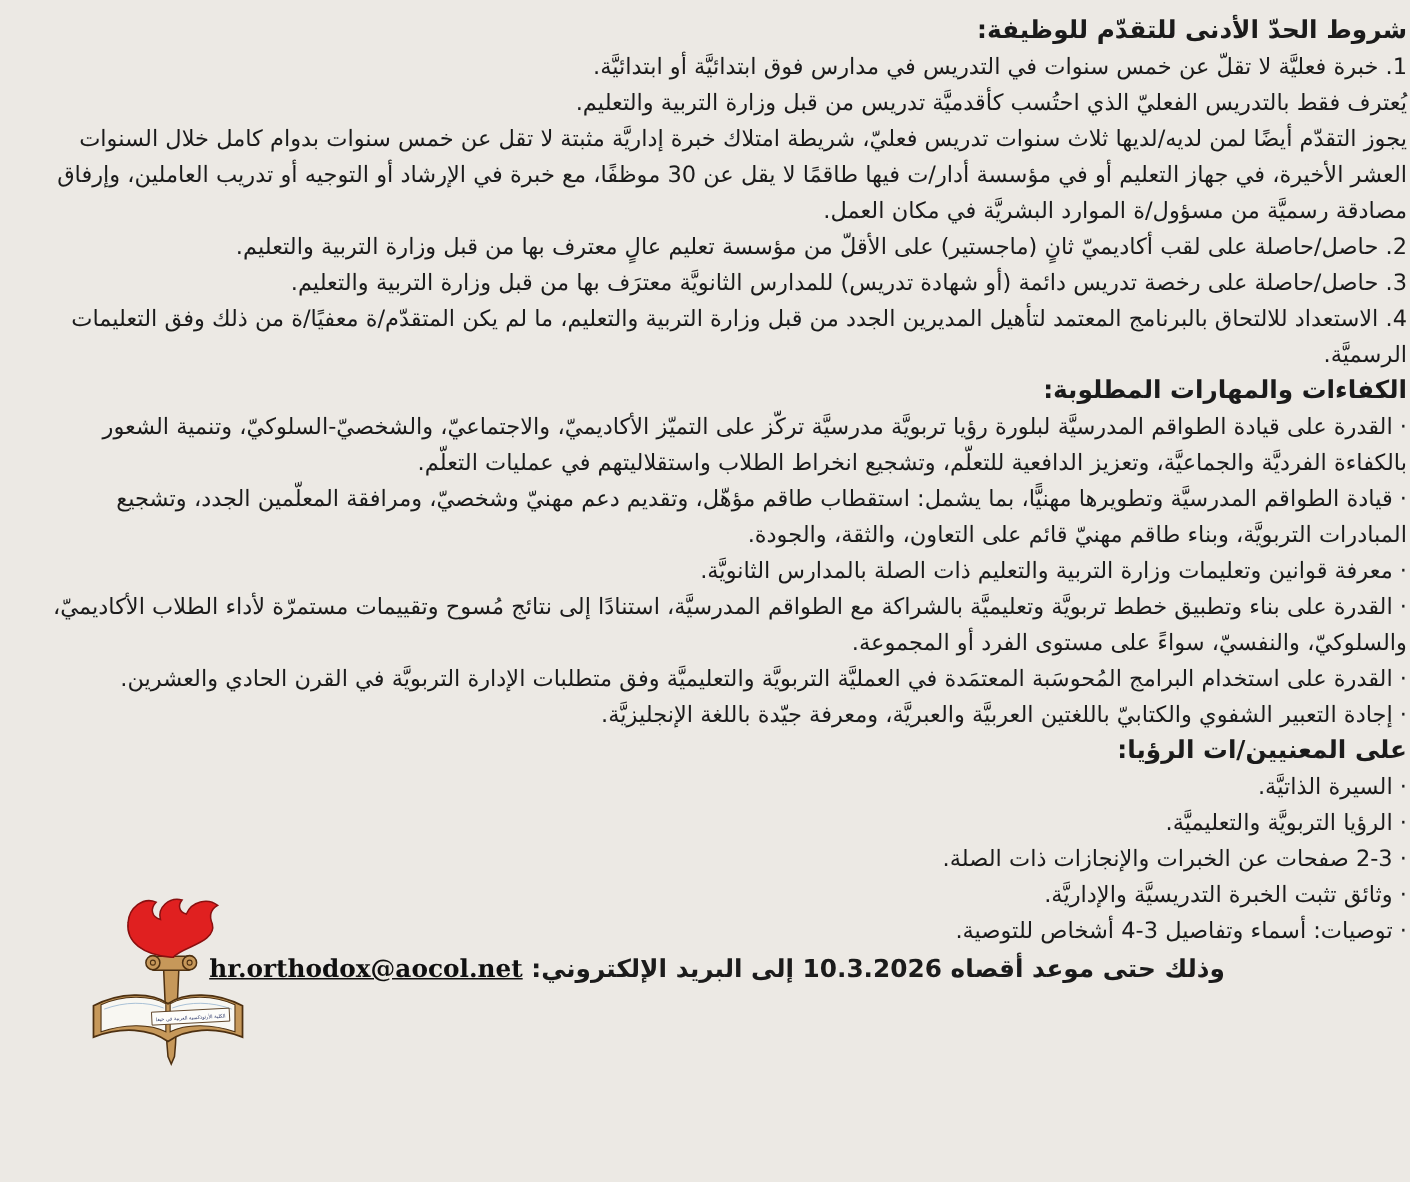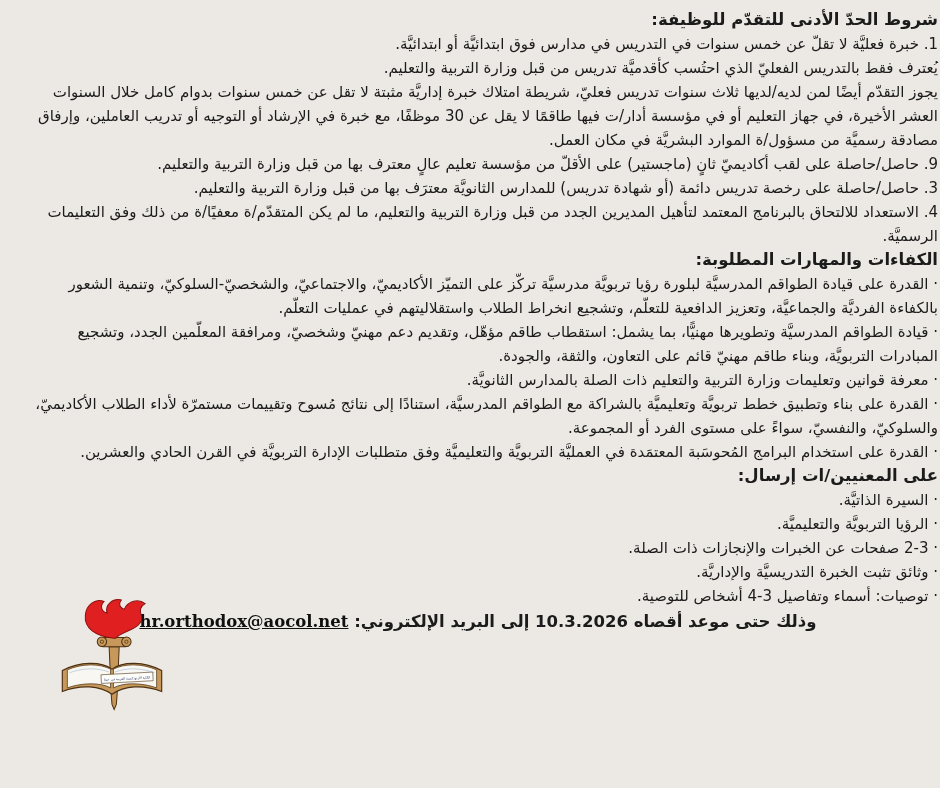--- a/index.html
+++ b/index.html
@@ -58,33 +58,34 @@
 </head>
 <body>
 
 <div class="doc">
 
   <div class="heading">شروط الحدّ الأدنى للتقدّم للوظيفة:</div>
 
   <div class="line">1. خبرة فعليَّة لا تقلّ عن خمس سنوات في التدريس في مدارس فوق ابتدائيَّة أو ابتدائيَّة.</div>
   <div class="line">يُعترف فقط بالتدريس الفعليّ الذي احتُسب كأقدميَّة تدريس من قبل وزارة التربية والتعليم.</div>
   <div class="line">يجوز التقدّم أيضًا لمن لديه/لديها ثلاث سنوات تدريس فعليّ، شريطة امتلاك خبرة إداريَّة مثبتة لا تقل عن خمس سنوات بدوام كامل خلال السنوات العشر الأخيرة، في جهاز التعليم أو في مؤسسة أدار/ت فيها طاقمًا لا يقل عن 30 موظفًا، مع خبرة في الإرشاد أو التوجيه أو تدريب العاملين، وإرفاق مصادقة رسميَّة من مسؤول/ة الموارد البشريَّة في مكان العمل.</div>
-  <div class="line">9. حاصل/حاصلة على لقب أكاديميّ ثانٍ (ماجستير) على الأقلّ من مؤسسة تعليم عالٍ معترف بها من قبل وزارة التربية والتعليم.</div>
+  <div class="line">2. حاصل/حاصلة على لقب أكاديميّ ثانٍ (ماجستير) على الأقلّ من مؤسسة تعليم عالٍ معترف بها من قبل وزارة التربية والتعليم.</div>
   <div class="line">3. حاصل/حاصلة على رخصة تدريس دائمة (أو شهادة تدريس) للمدارس الثانويَّة معترَف بها من قبل وزارة التربية والتعليم.</div>
   <div class="line">4. الاستعداد للالتحاق بالبرنامج المعتمد لتأهيل المديرين الجدد من قبل وزارة التربية والتعليم، ما لم يكن المتقدّم/ة معفيًا/ة من ذلك وفق التعليمات الرسميَّة.</div>
 
   <div class="heading">الكفاءات والمهارات المطلوبة:</div>
 
   <div class="line">· القدرة على قيادة الطواقم المدرسيَّة لبلورة رؤيا تربويَّة مدرسيَّة تركّز على التميّز الأكاديميّ، والاجتماعيّ، والشخصيّ-السلوكيّ، وتنمية الشعور بالكفاءة الفرديَّة والجماعيَّة، وتعزيز الدافعية للتعلّم، وتشجيع انخراط الطلاب واستقلاليتهم في عمليات التعلّم.</div>
   <div class="line">· قيادة الطواقم المدرسيَّة وتطويرها مهنيًّا، بما يشمل: استقطاب طاقم مؤهّل، وتقديم دعم مهنيّ وشخصيّ، ومرافقة المعلّمين الجدد، وتشجيع المبادرات التربويَّة، وبناء طاقم مهنيّ قائم على التعاون، والثقة، والجودة.</div>
   <div class="line">· معرفة قوانين وتعليمات وزارة التربية والتعليم ذات الصلة بالمدارس الثانويَّة.</div>
   <div class="line">· القدرة على بناء وتطبيق خطط تربويَّة وتعليميَّة بالشراكة مع الطواقم المدرسيَّة، استنادًا إلى نتائج مُسوح وتقييمات مستمرّة لأداء الطلاب الأكاديميّ، والسلوكيّ، والنفسيّ، سواءً على مستوى الفرد أو المجموعة.</div>
   <div class="line">· القدرة على استخدام البرامج المُحوسَبة المعتمَدة في العمليَّة التربويَّة والتعليميَّة وفق متطلبات الإدارة التربويَّة في القرن الحادي والعشرين.</div>
+  <div class="line">· إجادة التعبير الشفوي والكتابيّ باللغتين العربيَّة والعبريَّة، ومعرفة جيّدة باللغة الإنجليزيَّة.</div>
 
-  <div class="heading">على المعنيين/ات إرسال:</div>
+  <div class="heading">على المعنيين/ات الرؤيا:</div>
 
   <div class="line">· السيرة الذاتيَّة.</div>
   <div class="line">· الرؤيا التربويَّة والتعليميَّة.</div>
   <div class="line">· 2-3 صفحات عن الخبرات والإنجازات ذات الصلة.</div>
   <div class="line">· وثائق تثبت الخبرة التدريسيَّة والإداريَّة.</div>
   <div class="line">· توصيات: أسماء وتفاصيل 3-4 أشخاص للتوصية.</div>
 
   <div class="deadline">
     <span>وذلك حتى موعد أقصاه 10.3.2026 إلى البريد الإلكتروني: </span>
     <span class="email">hr.orthodox@aocol.net</span>

